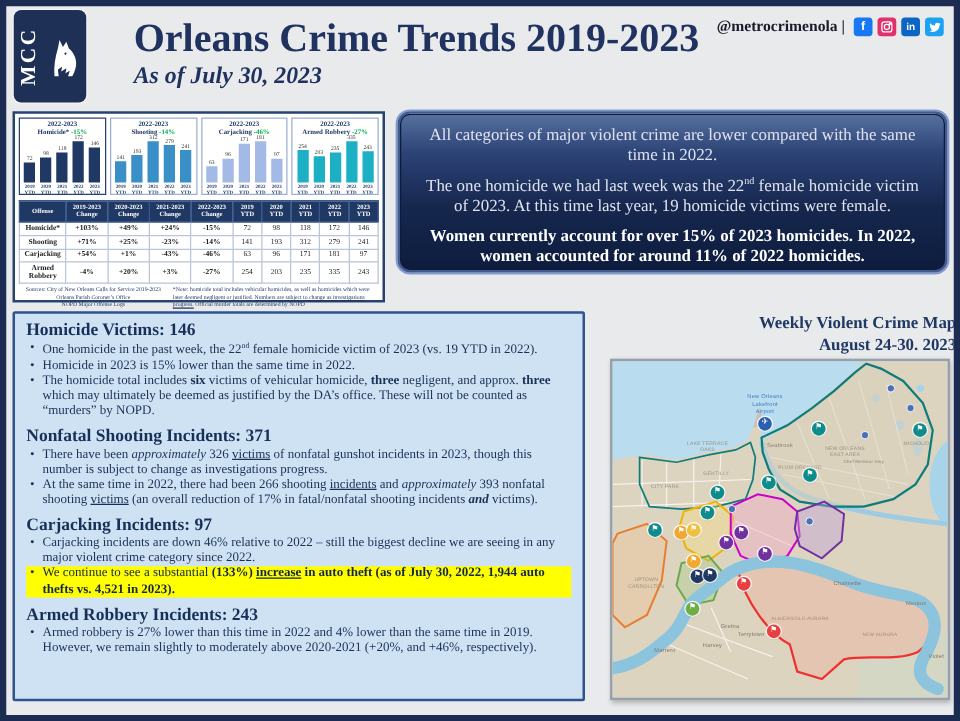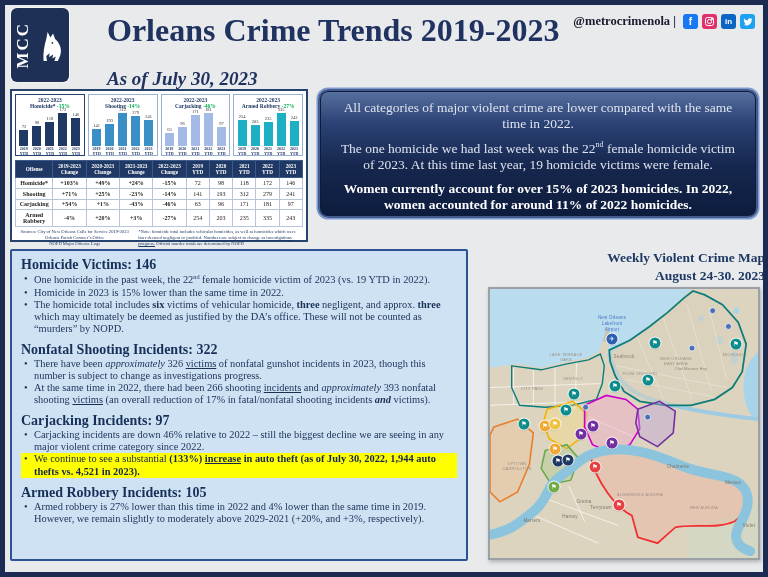--- a/index.html
+++ b/index.html
@@ -6,21 +6,21 @@
   *{box-sizing:border-box;-webkit-text-size-adjust:none;}
   #page{position:relative;width:768px;height:577px;background:#e9eaec;border:5px solid #1b2b52;
         font-family:"Liberation Serif",serif;overflow:hidden;}
   
   .logo{position:absolute;left:6px;top:3px;width:58px;height:74px;background:#1e3055;border-radius:6px;
         display:flex;align-items:center;justify-content:center;gap:1px;padding:3px;box-shadow:0 0 0 1px #f5f5f5;}
   .logo-text{writing-mode:vertical-rl;transform:rotate(180deg);color:#fff;font-weight:bold;font-size:17px;
         letter-spacing:2px;line-height:1;}
   .title-block{position:absolute;left:102px;top:7px;}
   .title{font-size:32px;font-weight:bold;color:#1f3260;}
-  .subtitle{font-size:19px;font-weight:bold;font-style:italic;color:#1f3260;margin-top:19px;}
+  .subtitle{font-size:19px;font-weight:bold;font-style:italic;color:#1f3260;margin-top:1px;}
   .social{position:absolute;right:8px;top:9px;display:flex;align-items:center;gap:4px;}
   .handle{font-size:12.5px;font-weight:bold;color:#1a1a2e;margin-right:3px;}
   .sicon{width:15px;height:15px;border-radius:3px;display:flex;align-items:center;justify-content:center;
         color:#fff;font-family:"Liberation Sans",sans-serif;font-weight:bold;font-size:10px;line-height:1;}
   .ig-cam{width:9px;height:9px;border:1.2px solid #fff;border-radius:2.5px;position:relative;}
   .ig-cam::after{content:"";position:absolute;inset:1.3px;border:1.1px solid #fff;border-radius:50%;}
   .ig-cam::before{content:"";position:absolute;top:.3px;right:.3px;width:1.6px;height:1.6px;background:#fff;border-radius:50%;}
   
   .charts-panel{position:absolute;left:5px;top:84px;width:298px;height:153px;background:#fff;
         border:2px solid #26436e;padding:3px;}
@@ -336,21 +336,21 @@
           <div class="ytd-li">
             <span class="dot">•</span>
             <span class="btext">Homicide in 2023 is 15% lower than the same time in 2022.</span>
           </div>
           <div class="ytd-li">
             <span class="dot">•</span>
             <span class="btext">The homicide total includes <b>six</b> victims of vehicular homicide, <b>three</b> negligent, and approx. <b>three</b> which may ultimately be deemed as justified by the DA’s office.  These will not be counted as “murders” by NOPD.</span>
           </div>
         </div>
         <div class="ytd-sec">
-          <div class="ytd-h">Nonfatal Shooting Incidents: 322</div>
+          <div class="ytd-h">Nonfatal Shooting Incidents: 371</div>
           <div class="ytd-li">
             <span class="dot">•</span>
             <span class="btext">There have been <i>approximately</i> 326 <u>victims</u> of nonfatal gunshot incidents in 2023, though this number is subject to change as investigations progress.</span>
           </div>
           <div class="ytd-li">
             <span class="dot">•</span>
             <span class="btext">At the same time in 2022, there had been 266 shooting <u>incidents</u> and <i>approximately</i> 393 nonfatal shooting <u>victims</u> (an overall reduction of 17% in fatal/nonfatal shooting incidents <b><i>and</i></b> victims).</span>
           </div>
         </div>
         <div class="ytd-sec">
@@ -358,24 +358,24 @@
           <div class="ytd-li">
             <span class="dot">•</span>
             <span class="btext">Carjacking incidents are down 46% relative to 2022 – still the biggest decline we are seeing in any major violent crime category since 2022.</span>
           </div>
           <div class="ytd-li hl">
             <span class="dot">•</span>
             <span class="btext">We continue to see a substantial <b>(133%) <u>increase</u> in auto theft (as of July 30, 2022, 1,944 auto thefts vs. 4,521  in 2023).</b></span>
           </div>
         </div>
         <div class="ytd-sec">
-          <div class="ytd-h">Armed Robbery Incidents: 105</div>
-          <div class="ytd-li">
-            <span class="dot">•</span>
-            <span class="btext">Armed robbery is 27% lower than this time in 2022 and 4% lower than the same time in 2019.  However, we remain slightly to moderately above 2029-2021 (+20%, and +3%, respectively).</span>
+          <div class="ytd-h">Armed Robbery Incidents: 243</div>
+          <div class="ytd-li">
+            <span class="dot">•</span>
+            <span class="btext">Armed robbery is 27% lower than this time in 2022 and 4% lower than the same time in 2019.  However, we remain slightly to moderately above 2020-2021 (+20%, and +46%, respectively).</span>
           </div>
         </div>
       </div>
   </div>
 
   <div class="map-title">
     <div>Weekly Violent Crime Map</div>
     <div>August 24-30. 2023</div>
   </div>
   <div class="map-box">

